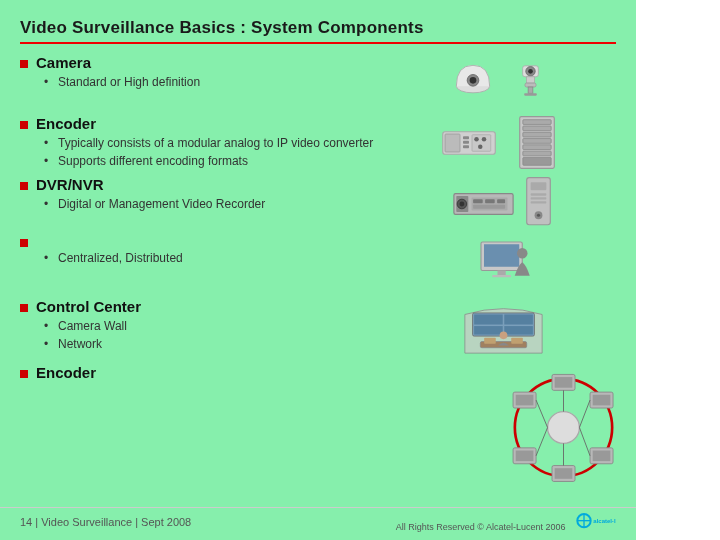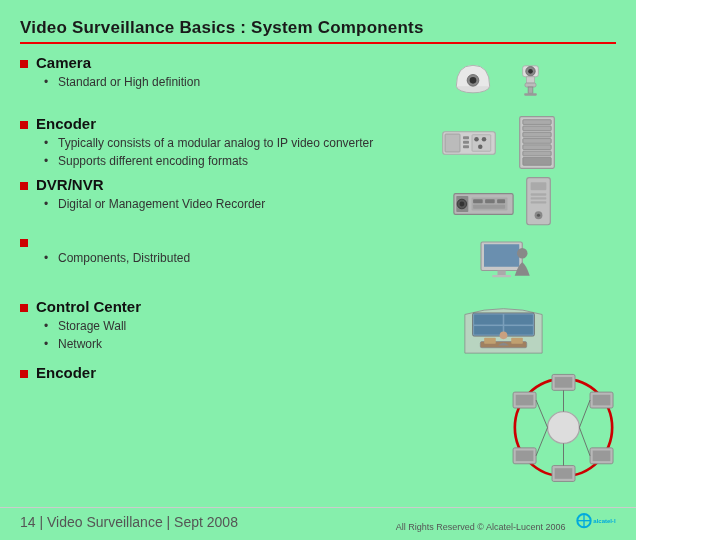--- a/index.html
+++ b/index.html
@@ -94,21 +94,21 @@
       right: 0;
       display: flex;
       justify-content: space-between;
       align-items: center;
       padding: 0 20px;
       border-top: 1px solid #ccc;
       padding-top: 4px;
     }
 
     .footer-left {
-      font-size: 14px;
+      font-size: 11px;
       color: #555;
     }
 
     .footer-right {
       font-size: 9px;
       color: #555;
     }
 
     
     .network-diagram {
@@ -249,21 +249,21 @@
       </svg>
     </div>
   </div>
 
   <div class="section-row">
     <div class="left-col">
       <div class="section-header">
         <span class="section-bullet"></span>
       </div>
       <ul class="bullet-list">
-        <li>Components, Distributed</li>
+        <li>Centralized, Distributed</li>
       </ul>
     </div>
     <div class="right-col">
 
       <svg width="75" height="55" viewBox="0 0 100 70">
 
         <rect x="20" y="5" width="55" height="38" rx="2" fill="#c8c8c8" stroke="#999" stroke-width="1.5"></rect>
         <rect x="24" y="8" width="47" height="30" fill="#6a8faf"></rect>
         <rect x="42" y="43" width="11" height="6" fill="#aaa"></rect>
         <rect x="35" y="49" width="25" height="3" rx="1" fill="#bbb"></rect>
@@ -274,21 +274,21 @@
     </div>
   </div>
 
   <div class="section-row">
     <div class="left-col">
       <div class="section-header">
         <span class="section-bullet"></span>
         <span class="section-title">Control Center</span>
       </div>
       <ul class="bullet-list">
-        <li>Storage Wall</li>
+        <li>Camera Wall</li>
         <li>Network</li>
       </ul>
     </div>
     <div class="right-col">
 
       <svg width="85" height="60" viewBox="0 0 110 75">
 
         <path d="M5,70 L5,20 Q55,5 105,20 L105,70 Z" fill="#b8d4c0" stroke="#888" stroke-width="1"></path>
 
         <rect x="15" y="18" width="80" height="30" rx="2" fill="#7a9fbb" stroke="#666" stroke-width="1"></rect>

